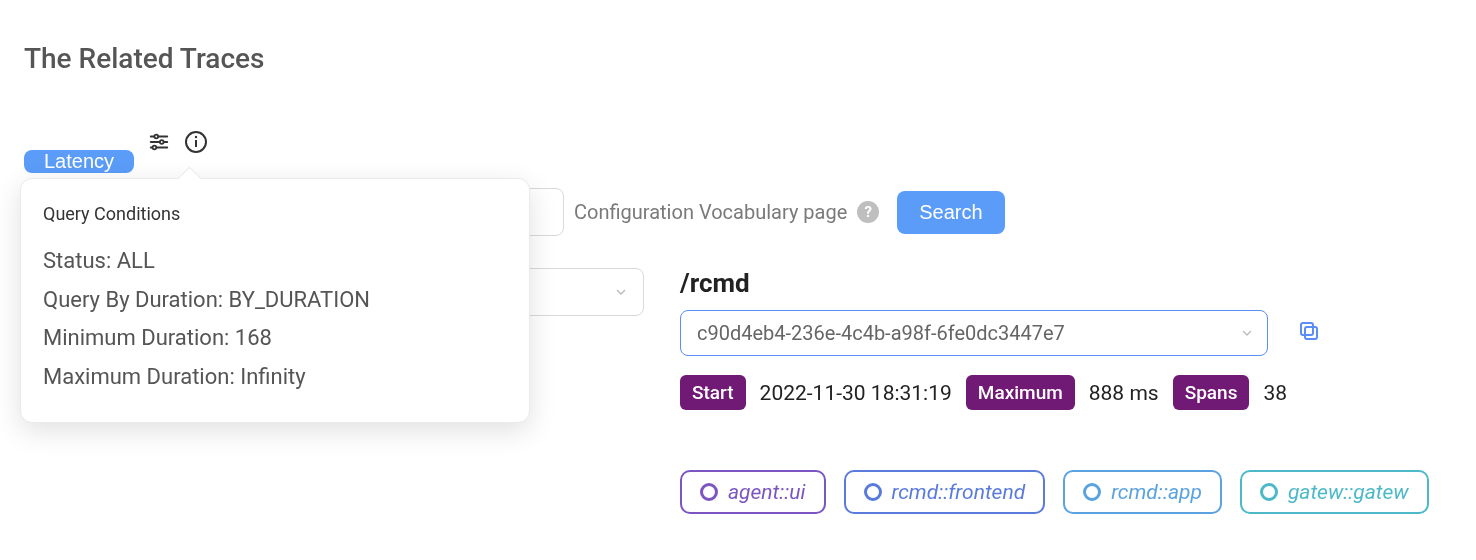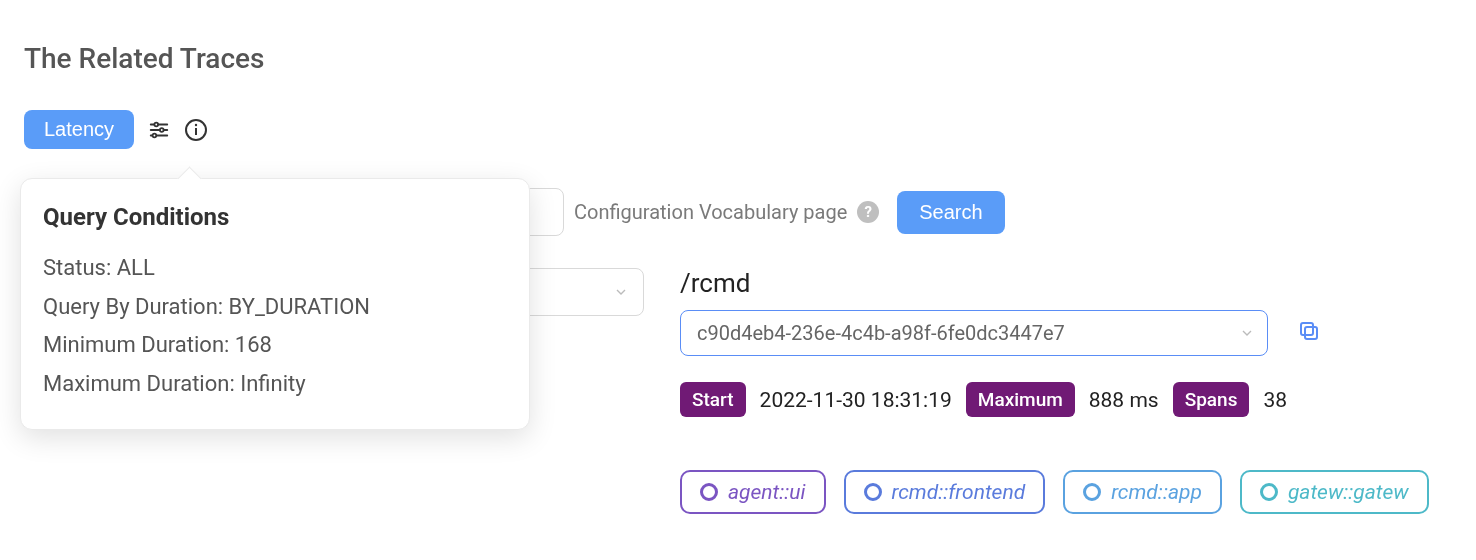--- a/index.html
+++ b/index.html
@@ -25,24 +25,25 @@
     left: 24px;
     display: flex;
     align-items: center;
     gap: 14px;
   }
   .pill-btn {
     background: #5a9cf8;
     color: #fff;
     border: none;
     border-radius: 8px;
-    padding: 8px 20px;
+    padding: 0 20px;
     font-size: 20px;
     font-weight: 500;
     cursor: pointer;
+    margin-top: 40px;
   }
   .icon-btn {
     display: inline-flex;
     align-items: center;
     justify-content: center;
     color: #333;
     cursor: pointer;
   }
   
   .search-row {
@@ -108,22 +109,22 @@
     top: -9px;
     left: 160px;
     width: 16px;
     height: 16px;
     background: #fff;
     border-left: 1px solid #eaeaea;
     border-top: 1px solid #eaeaea;
     transform: rotate(45deg);
   }
   .popover-title {
-    font-size: 24px;
-    font-weight: 700;
+    font-size: 18px;
+    font-weight: 400;
     color: #333;
     margin-bottom: 18px;
   }
   .popover-line {
     font-size: 22px;
     color: #555;
     line-height: 1.75;
   }
   
   .dropdown-stub {
@@ -143,29 +144,29 @@
   }
   
   .trace-pane {
     position: absolute;
     top: 268px;
     left: 680px;
     right: 24px;
   }
   .trace-title {
     font-size: 26px;
-    font-weight: 400;
+    font-weight: 700;
     color: #222;
     margin-bottom: 12px;
   }
   .trace-row {
     display: flex;
     align-items: center;
     gap: 29px;
-    margin-bottom: 26px;
+    margin-bottom: 19px;
   }
   .trace-select {
     flex: 1;
     max-width: 588px;
     height: 46px;
     border: 1.5px solid #5a8df6;
     border-radius: 8px;
     background: #fff;
     display: flex;
     align-items: center;

